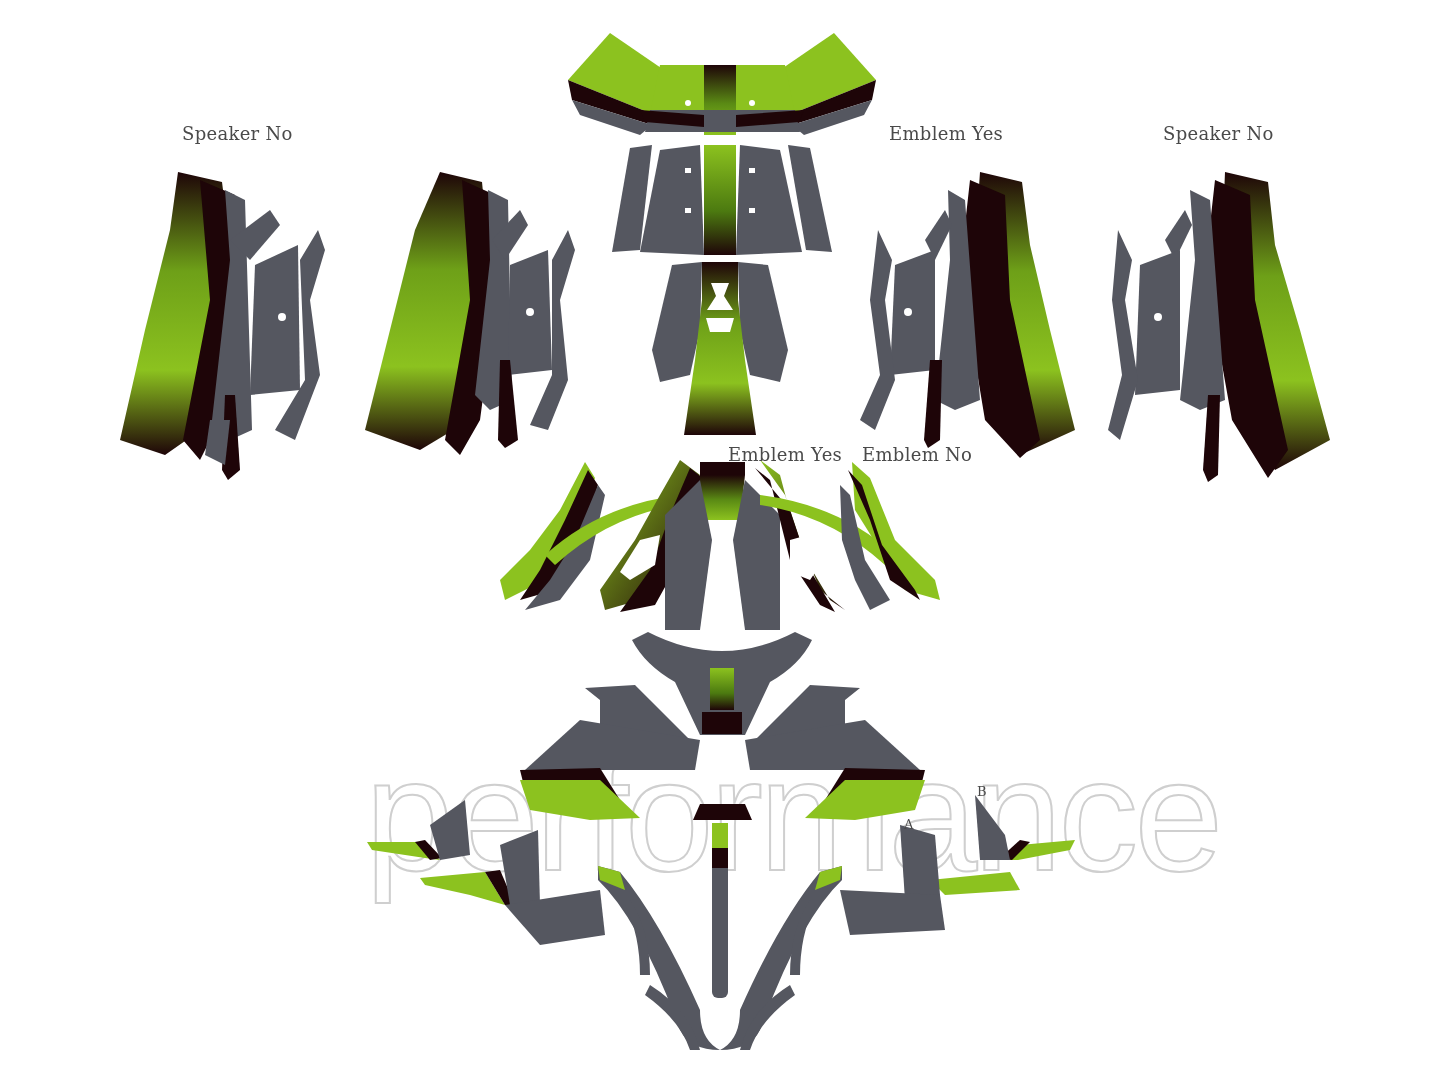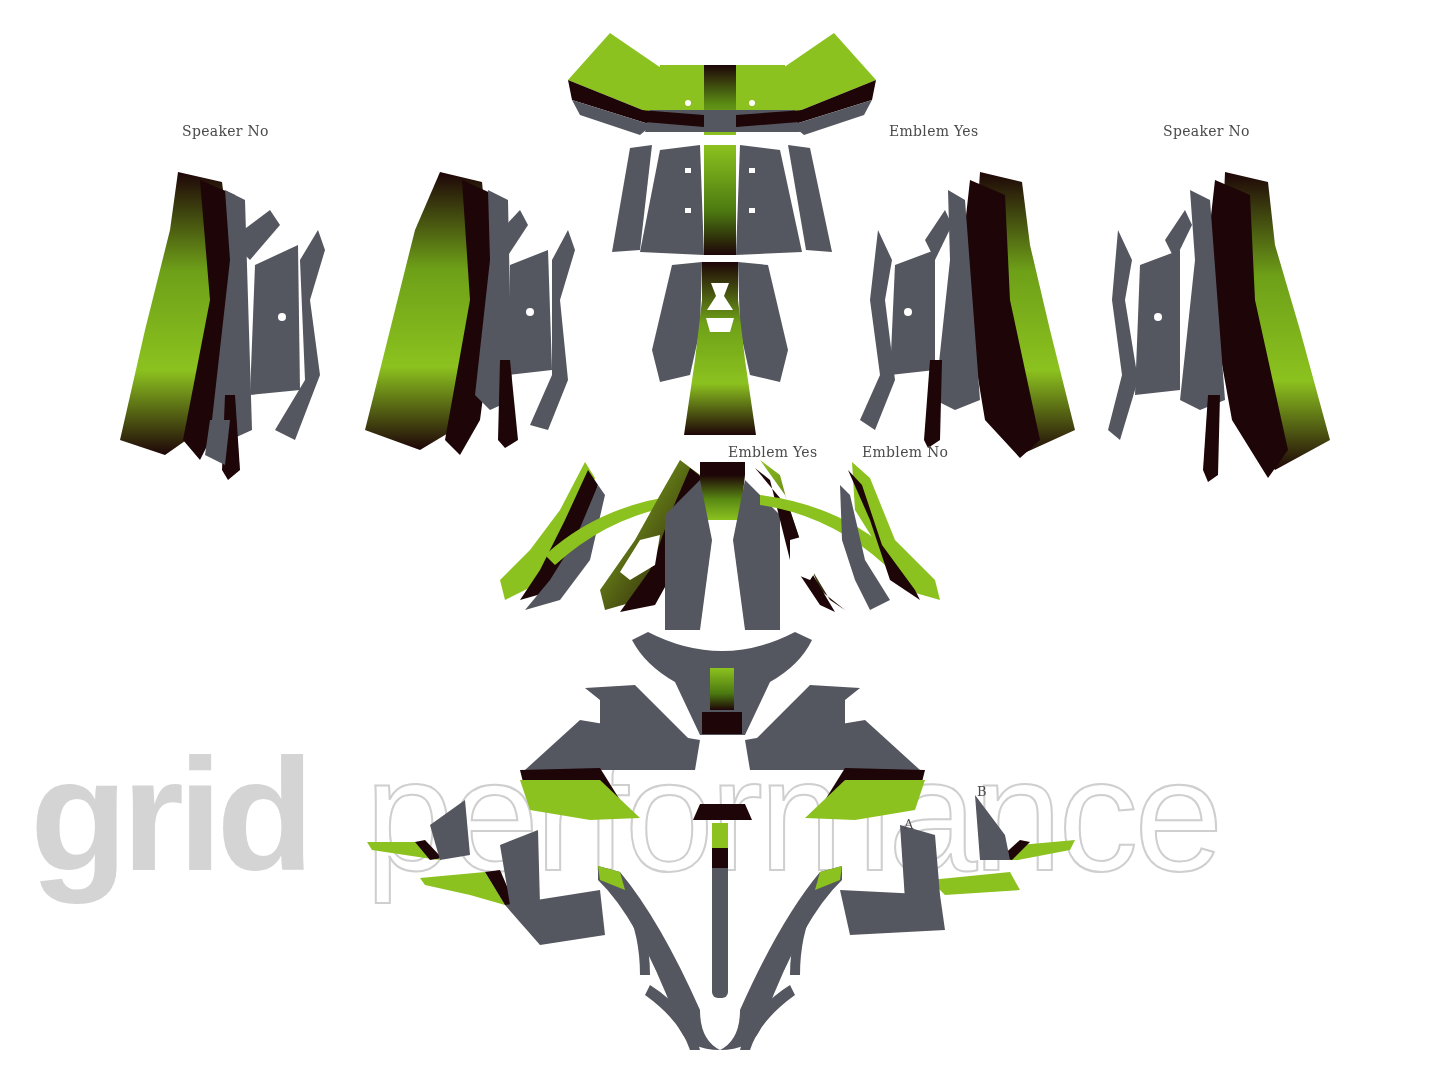--- a/index.html
+++ b/index.html
@@ -1,29 +1,28 @@
 <!DOCTYPE html>
 <html><head>
   <meta charset="utf-8">
   <style>
     html, body { margin: 0; padding: 0; background: #ffffff; }
     body { width: 1445px; height: 1090px; position: relative; overflow: hidden; font-family: "DejaVu Serif", "Liberation Serif", serif; }
     .stage { position: absolute; left: 0; top: 0; width: 1445px; height: 1090px; }
-    .label { position: absolute; font-family: "DejaVu Serif", "Liberation Serif", serif; font-size: 14px; color: #4a4a4a; letter-spacing: 0.3px; white-space: nowrap; }
+    .label { position: absolute; font-family: "DejaVu Serif", "Liberation Serif", serif; font-size: 18px; color: #4a4a4a; letter-spacing: 0.3px; white-space: nowrap; }
     .marker { position: absolute; font-family: "DejaVu Serif", "Liberation Serif", serif; font-size: 13px; color: #4a4a4a; }
     .wm { position: absolute; font-family: "Liberation Sans", "DejaVu Sans", sans-serif; font-weight: bold; font-size: 160px; letter-spacing: -6px; line-height: 1; white-space: nowrap; }
     .wm-grid { color: #d4d4d4; left: 30px; top: 735px; }
     .wm-perf { color: transparent; -webkit-text-stroke: 2px #cfcfcf; left: 365px; top: 735px; font-weight: normal; letter-spacing: -4px; }
   </style>
 </head>
 <body>
 
 <div class="stage">
 
-  <div class="wm wm-grid">grid</div>
   <div class="wm wm-perf">performance</div>
 
   <svg width="1445" height="1090" viewBox="0 0 1445 1090" style="position:absolute;left:0;top:0">
     <defs>
       <linearGradient id="gDown" x1="0" y1="0" x2="0" y2="1">
         <stop offset="0" stop-color="#1e0508"></stop>
         <stop offset="0.55" stop-color="#5a8a14"></stop>
         <stop offset="1" stop-color="#8cc21f"></stop>
       </linearGradient>
       <linearGradient id="gUp" x1="0" y1="0" x2="0" y2="1">

